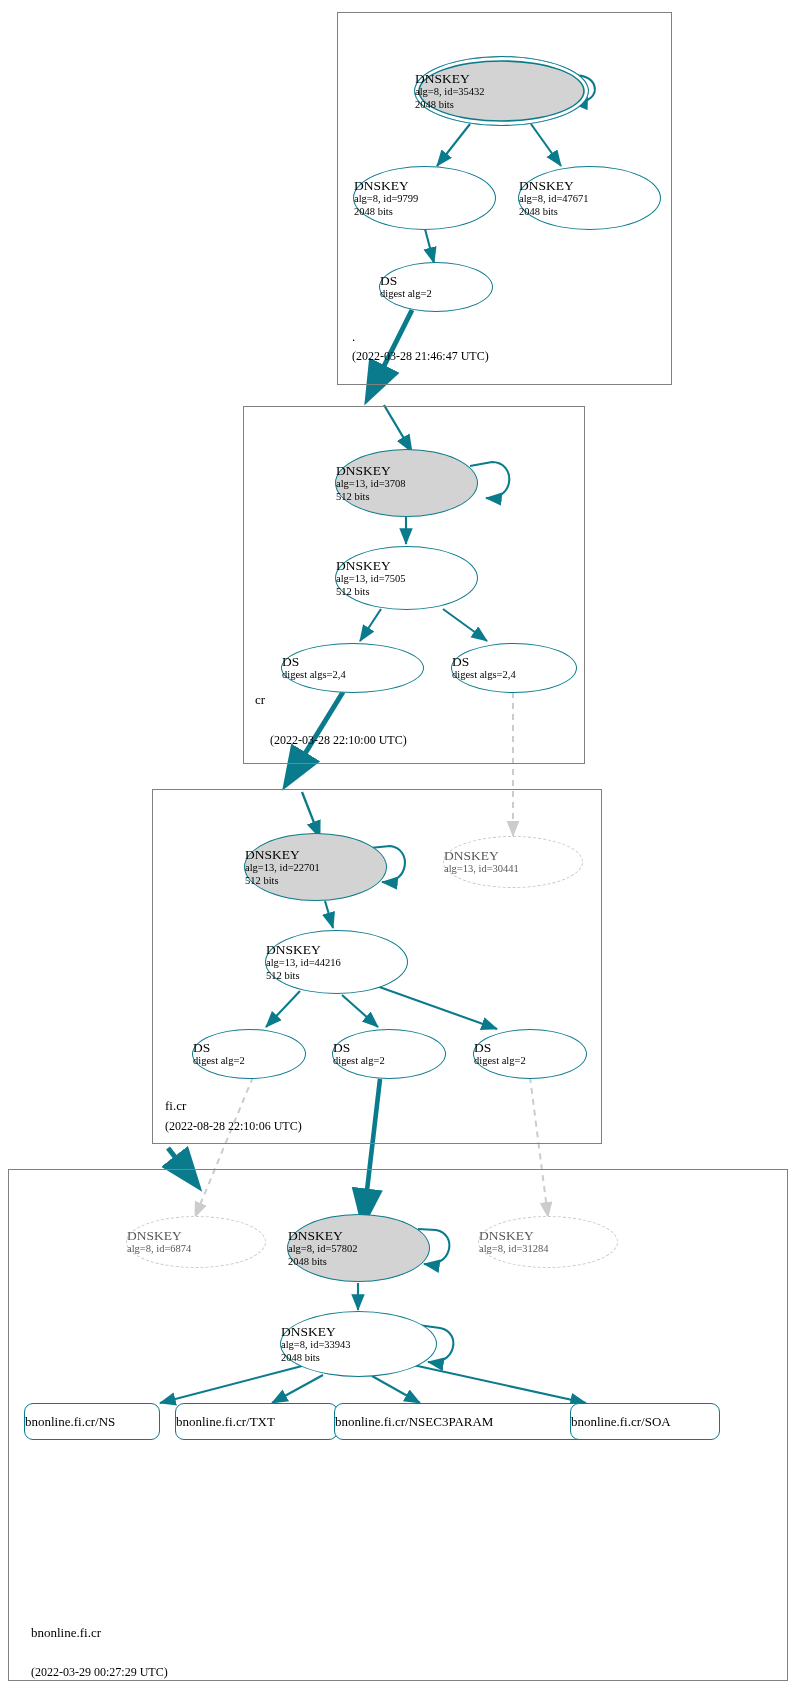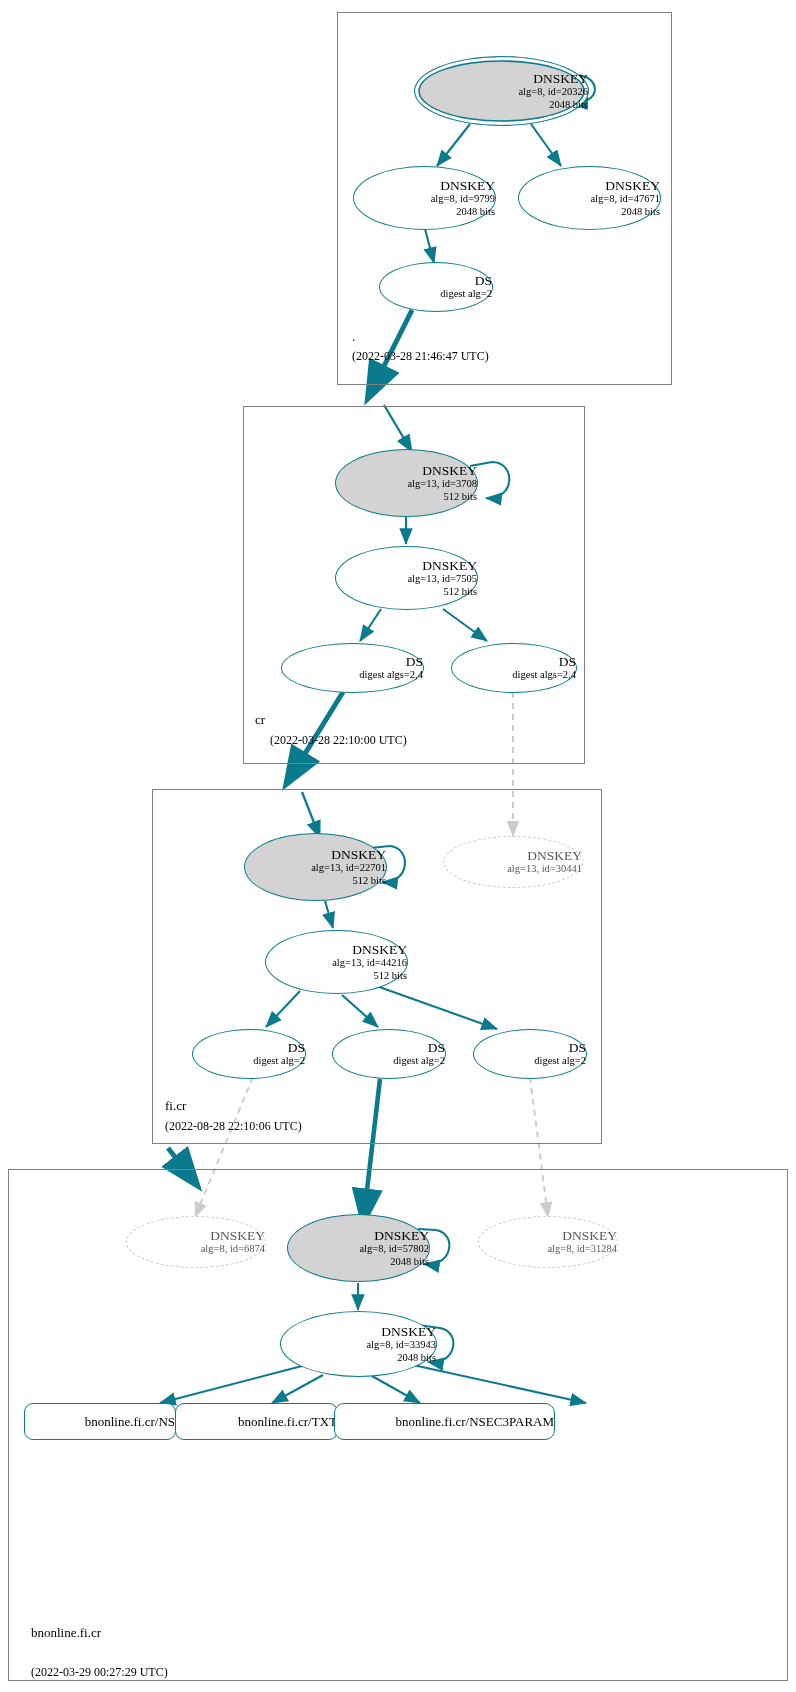--- a/index.html
+++ b/index.html
@@ -42,21 +42,21 @@
     font-size: 13px;
   }
   .zone-time {
     font-size: 12px;
   }
   .node {
     position: absolute;
     box-sizing: border-box;
     display: flex;
     flex-direction: column;
-    align-items: flex-end;
+    align-items: flex-start;
     justify-content: center;
     text-align: center;
     color: #000000;
   }
   .ellipse {
     border-radius: 50%;
   }
   .ell-solid {
     border: 1.6px solid #0a7b8c;
     background: #ffffff;
@@ -162,34 +162,34 @@
     <path d="M404,1363 L586,1403" fill="none" stroke="#0a7b8c" stroke-width="2.1" marker-end="url(#arrowTeal)"></path>
 
     <path d="M168,1148 L193,1180" fill="none" stroke="#0a7b8c" stroke-width="5" marker-end="url(#arrowBigTeal)"></path>
   </svg>
 
   <div class="zone-box" style="left:337px; top:12px; width:335px; height:373px;"></div>
   <div class="zone-label zone-name" style="left:352px; top:329px;">.</div>
   <div class="zone-label zone-time" style="left:352px; top:349px;">(2022-03-28 21:46:47 UTC)</div>
 
   <div class="zone-box" style="left:243px; top:406px; width:342px; height:358px;"></div>
-  <div class="zone-label zone-name" style="left:255px; top:712px;">cr</div>
+  <div class="zone-label zone-name" style="left:255px; top:692px;">cr</div>
   <div class="zone-label zone-time" style="left:270px; top:733px;">(2022-03-28 22:10:00 UTC)</div>
 
   <div class="zone-box" style="left:152px; top:789px; width:450px; height:355px;"></div>
   <div class="zone-label zone-name" style="left:165px; top:1098px;">fi.cr</div>
   <div class="zone-label zone-time" style="left:165px; top:1119px;">(2022-08-28 22:10:06 UTC)</div>
 
   <div class="zone-box" style="left:8px; top:1169px; width:780px; height:512px;"></div>
   <div class="zone-label zone-name" style="left:31px; top:1625px;">bnonline.fi.cr</div>
   <div class="zone-label zone-time" style="left:31px; top:1665px;">(2022-03-29 00:27:29 UTC)</div>
 
   <div class="node ellipse ell-double" style="left:414px; top:56px; width:175px; height:70px;">
     <div class="t1">DNSKEY</div>
-    <div class="t2">alg=8, id=20326</div>
+    <div class="t2">alg=8, id=35432</div>
     <div class="t2">2048 bits</div>
   </div>
 
   <div class="node ellipse ell-solid" style="left:353px; top:166px; width:143px; height:64px;">
     <div class="t1">DNSKEY</div>
     <div class="t2">alg=8, id=9799</div>
     <div class="t2">2048 bits</div>
   </div>
 
   <div class="node ellipse ell-solid" style="left:518px; top:166px; width:143px; height:64px;">
@@ -272,26 +272,29 @@
     <div class="t1 t-dash">DNSKEY</div>
     <div class="t2 t-dash">alg=8, id=31284</div>
   </div>
 
   <div class="node ellipse ell-solid" style="left:280px; top:1311px; width:157px; height:66px;">
     <div class="t1">DNSKEY</div>
     <div class="t2">alg=8, id=33943</div>
     <div class="t2">2048 bits</div>
   </div>
 
-  <div class="node rrset" style="left:24px; top:1403px; width:152px; height:37px;">
+  <div class="node rrset" style="left:24px; top:1403px; width:136px; height:37px;">
     <div class="rr-label">bnonline.fi.cr/NS</div>
   </div>
 
   <div class="node rrset" style="left:175px; top:1403px; width:163px; height:37px;">
     <div class="rr-label">bnonline.fi.cr/TXT</div>
   </div>
 
-  <div class="node rrset" style="left:334px; top:1403px; width:221px; height:37px;border-radius:10px;">
+  <div class="node rrset" style="left:334px; top:1403px; width:261px; height:37px;">
     <div class="rr-label">bnonline.fi.cr/NSEC3PARAM</div>
   </div>
 
+  <div class="node rrset" style="left:570px; top:1403px; width:150px; height:37px;">
+    <div class="rr-label">bnonline.fi.cr/SOA</div>
+  </div>
 
 </div>
 
 </body></html>

